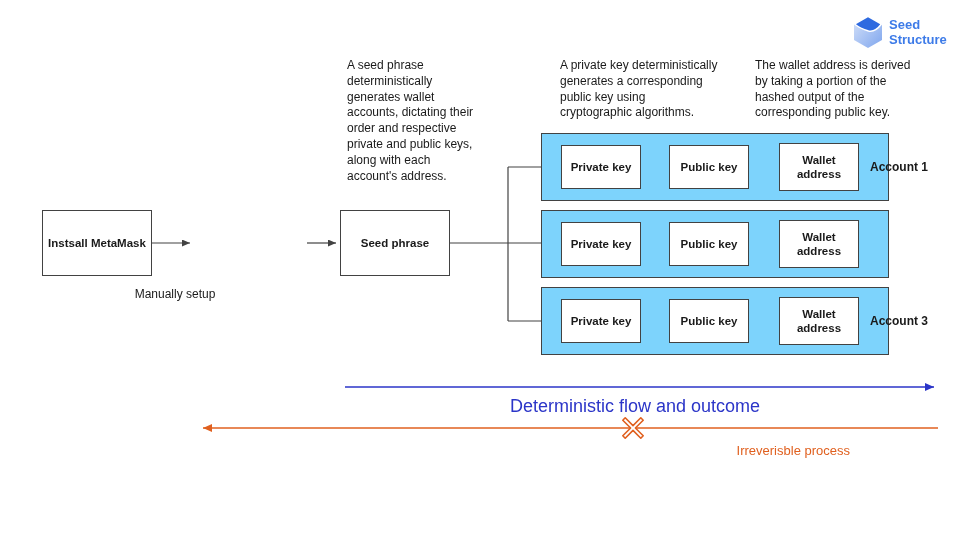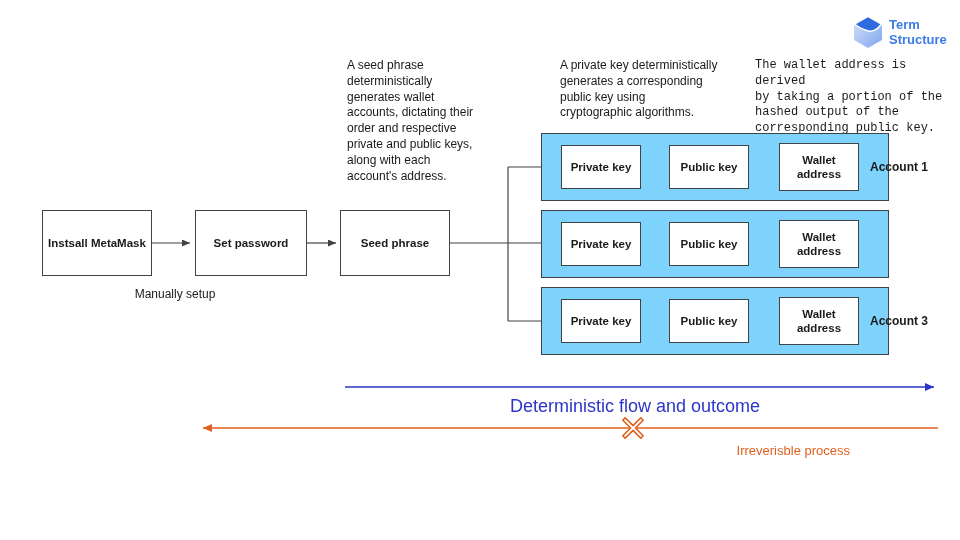--- a/index.html
+++ b/index.html
@@ -96,44 +96,43 @@
       <defs>
         <linearGradient id="cubeG" x1="0" y1="0" x2="1" y2="1">
           <stop offset="0" stop-color="#D6E2F9"></stop>
           <stop offset="1" stop-color="#7FA6EE"></stop>
         </linearGradient>
       </defs>
       <path d="M16 2 L30 10 L30 26 L16 34 L2 26 L2 10 Z" fill="url(#cubeG)"></path>
       <path d="M2.5 10 L16 2.2 L29.5 10 Q23 18.5 16.5 17 Q8 14.5 2.5 10 Z" fill="#2E6AE0" stroke="#ffffff" stroke-width="1.6" stroke-linejoin="round"></path>
     </svg>
     <div class="logo-text">
-      <div>Term</div>
+      <div>Seed</div>
       <div>Structure</div>
     </div>
   </div>
 
   <div class="note" style="left:347px;top:58px;width:160px;">A seed phrase
 deterministically
 generates wallet
 accounts, dictating their
 order and respective
 private and public keys,
 along with each
 account's address.</div>
   <div class="note" style="left:560px;top:58px;width:192px;">A private key deterministically
 generates a corresponding
 public key using
 cryptographic algorithms.</div>
-  <div class="note" style="left:755px;top:58px;width:196px;font-family:Liberation Mono, monospace;">The wallet address is derived
+  <div class="note" style="left:755px;top:58px;width:196px;">The wallet address is derived
 by taking a portion of the
 hashed output of the
 corresponding public key.</div>
 
   <div class="fbox step" style="left:42px;">Instsall MetaMask</div>
-  <div class="fbox step" style="left:195px;width:112px;">Set password</div>
   <div class="fbox step" style="left:340px;">Seed phrase</div>
 
   <div class="caption center" style="left:120px;top:287px;width:110px;">Manually setup</div>
 
   <div class="acct-outer" style="top:133px;">
     <div class="acct-inner pk">Private key</div>
     <div class="acct-inner pub">Public key</div>
     <div class="acct-inner wal">Wallet address</div>
     <div class="acct-label">Account 1</div>
   </div>

